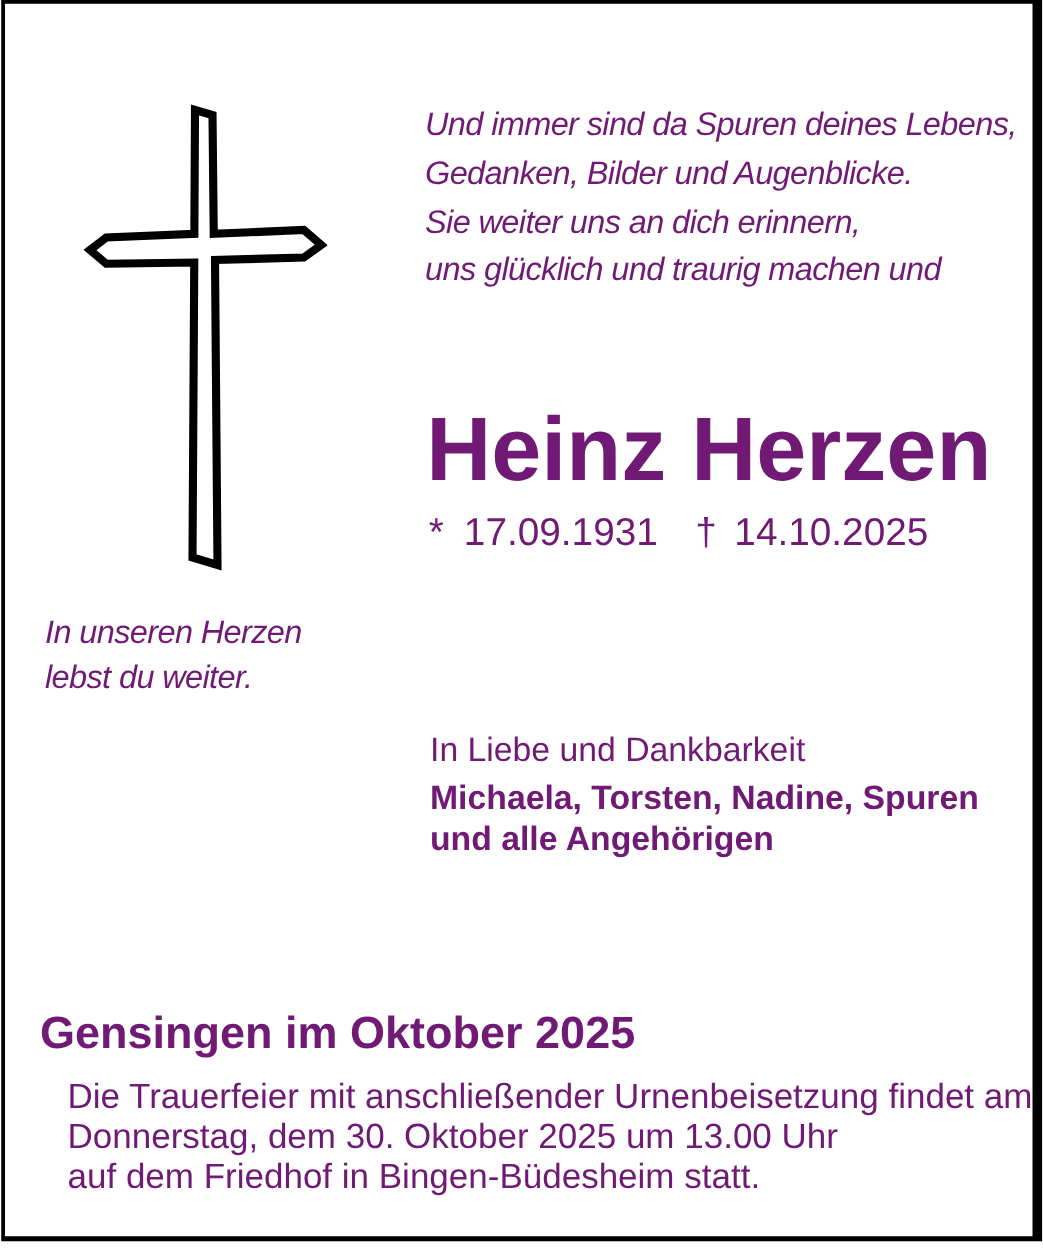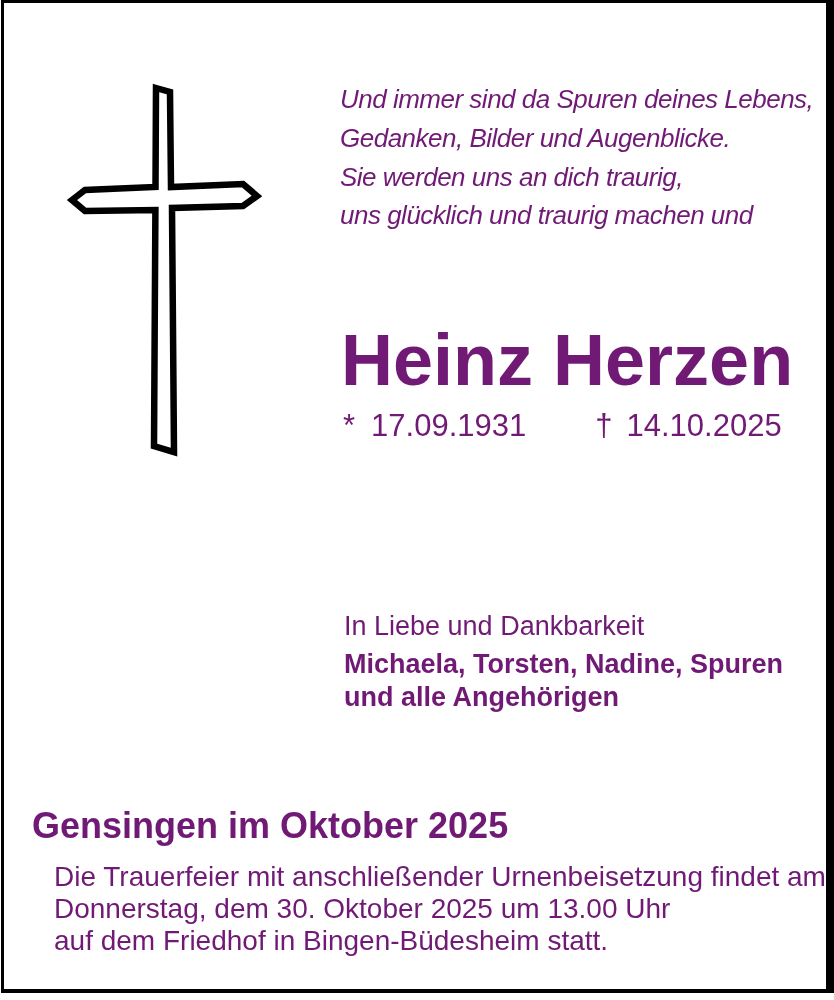--- a/index.html
+++ b/index.html
@@ -63,21 +63,21 @@
     left: 343px;
     top: 407px;
     font-size: 31px;
     line-height: 38px;
     white-space: nowrap;
   }
   .dates-row .sym {
     display: inline-block;
   }
   .dates-row .birth-sym { margin-right: 16px; }
-  .dates-row .death-group { margin-left: 69px; }
+  .dates-row .death-group { margin-left: 30px; }
   .dates-row .death-sym { margin-right: 14px; }
   .verse-side {
     position: absolute;
     left: 36px;
     top: 487px;
     width: 280px;
     font-style: italic;
     font-size: 26px;
     line-height: 36px;
     letter-spacing: -0.5px;
@@ -86,21 +86,20 @@
   .farewell {
     position: absolute;
     left: 344px;
     top: 582px;
     width: 470px;
   }
   .farewell-intro {
     font-size: 27px;
     line-height: 36px;
     white-space: nowrap;
-    margin-top: 26px;
   }
   .mourners {
     margin-top: 4px;
     font-weight: bold;
     font-size: 27px;
     line-height: 32.5px;
     white-space: nowrap;
   }
   .place-date {
     position: absolute;
@@ -129,30 +128,34 @@
 
   <div class="frame"></div>
 
   <svg class="cross" viewBox="0 0 200 390" aria-hidden="true">
     <polygon points="94,6 108,10 109,105 181,102 195,114 181,124 110,126 112,370 92,364 93.4,128 23,129 10,118 23,108 93.5,105" fill="#ffffff" stroke="#000000" stroke-width="6.5" stroke-linejoin="miter"></polygon>
   </svg>
 
   <div class="verse-top">
     <div>Und immer sind da Spuren deines Lebens,</div>
     <div>Gedanken, Bilder und Augenblicke.</div>
-    <div>Sie werden uns an dich traurig,</div>
+    <div>Sie weiter uns an dich erinnern,</div>
     <div>uns glücklich und traurig machen und</div>
   </div>
 
   <div class="deceased-name">Heinz Herzen</div>
 
   <div class="dates-row">
     <span class="sym birth-sym">*</span><span>17.09.1931</span><span class="death-group"><span class="sym death-sym">†</span><span>14.10.2025</span></span>
   </div>
 
+  <div class="verse-side">
+    <div>In unseren Herzen</div>
+    <div>lebst du weiter.</div>
+  </div>
 
   <div class="farewell">
     <div class="farewell-intro">In Liebe und Dankbarkeit</div>
     <div class="mourners">
       <div>Michaela, Torsten, Nadine, Spuren</div>
       <div>und alle Angehörigen</div>
     </div>
   </div>
 
   <div class="place-date">Gensingen im Oktober 2025</div>

